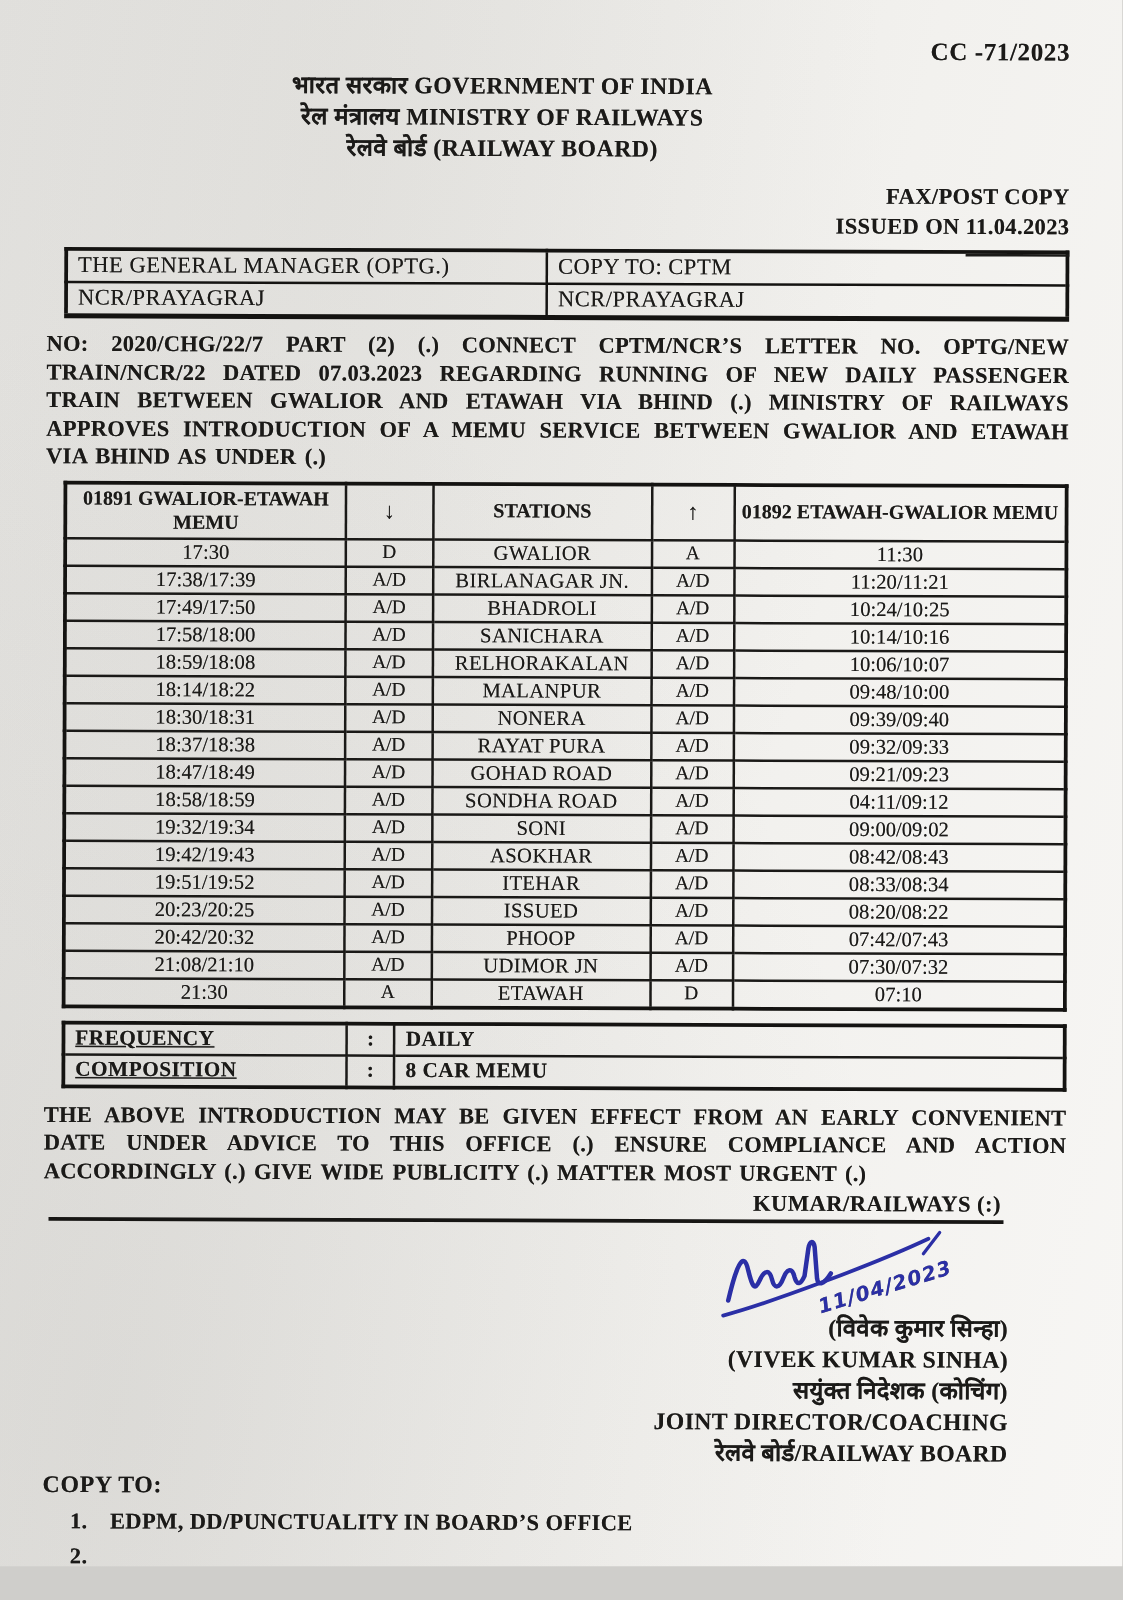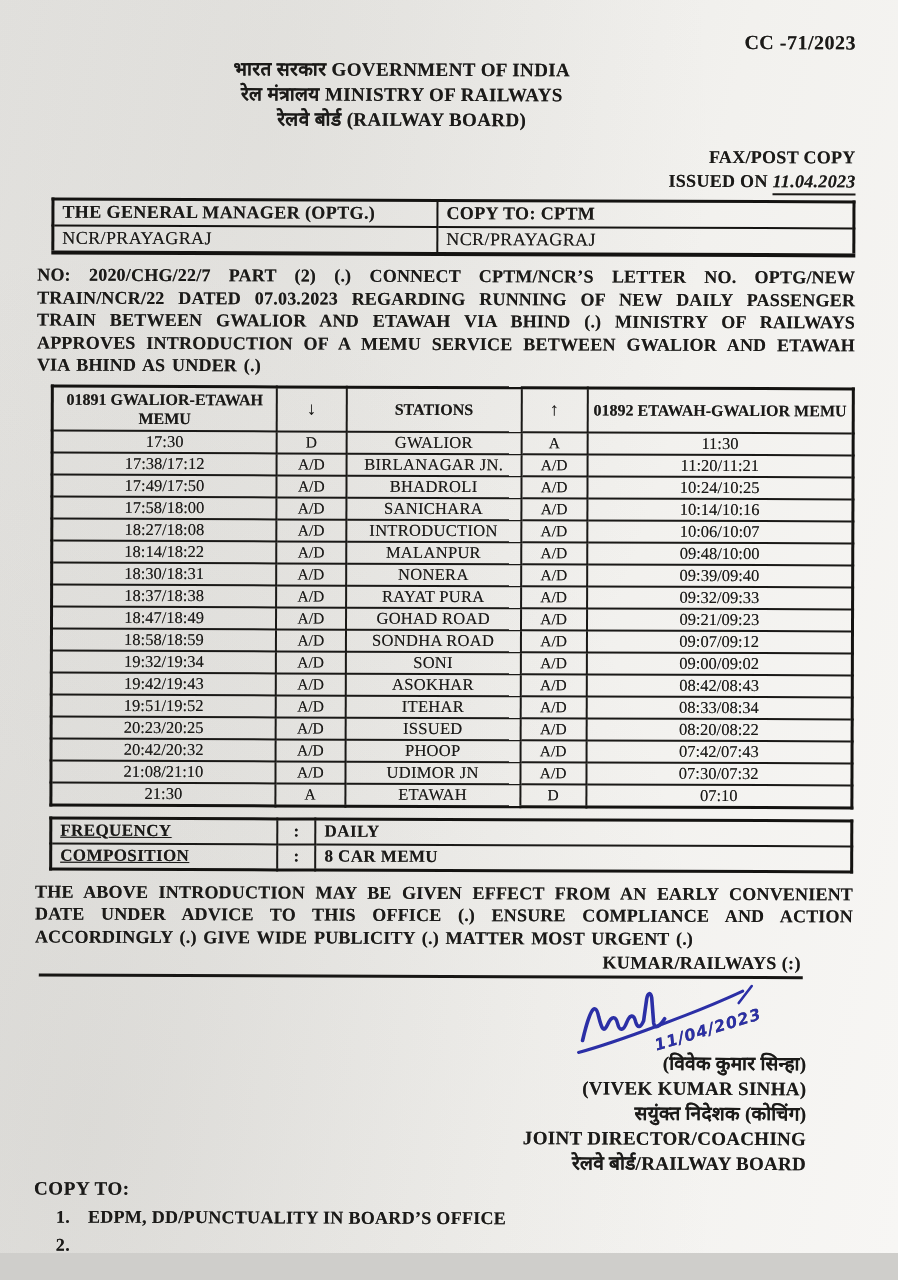--- a/index.html
+++ b/index.html
@@ -16,26 +16,26 @@
   .scan{
     padding:30px 44px 0 36px;
     transform:rotate(0.2deg);
     transform-origin:50% 50%;
     text-shadow:0 0 .4px rgba(25,25,25,.6);
   }
   .ref-row{text-align:right;font-size:20px;font-weight:700;letter-spacing:.5px;}
   .letterhead{text-align:center;transform:translateX(-45px);margin-top:4px;
     font-size:19px;font-weight:700;line-height:25px;letter-spacing:.4px;}
   .fax-block{text-align:right;margin-top:12px;font-size:18px;line-height:24px;font-weight:700;letter-spacing:.3px;}
-  .fax-block .date{border-bottom:2px solid #1b1a18;padding-bottom:2px;font-style:italic;}
+  .fax-block .date{border-bottom:2px solid #1b1a18;padding-bottom:12px;}
 
   table{border-collapse:collapse;}
   .address-table{margin-top:7px;margin-left:14px;width:calc(100% - 14px);
     border:3px solid #141311;border-bottom-width:4px;font-size:18px;}
-  .address-table td{border:2px solid #141311;padding:1px 8px 2px 8px;font-weight:700;letter-spacing:.4px;}
+  .address-table td{border:2px solid #141311;padding:1px 8px 2px 8px;font-weight:400;letter-spacing:.4px;}
   .address-table td.sub{font-weight:400;}
   .address-table td:first-child{width:48%;}
 
   .body-par{margin:9px 0 0 0;font-size:18px;font-weight:700;line-height:22.5px;
     text-align:justify;text-align-last:left;letter-spacing:.2px;word-spacing:2px;}
 
   .timetable{margin-top:8px;margin-left:14px;width:calc(100% - 14px);
     border:3px solid #141311;font-size:16px;table-layout:fixed;}
   .timetable th,.timetable td{border:2px solid #1a1917;padding:0 2px;text-align:center;height:19px;}
   .timetable th{font-weight:700;font-size:16px;line-height:19px;padding:2px 4px;}
@@ -117,44 +117,44 @@
       </thead>
       <tbody>
           <tr>
             <td class="c0">17:30</td>
             <td class="c1">D</td>
             <td class="c2">GWALIOR</td>
             <td class="c3">A</td>
             <td class="c4">11:30</td>
           </tr>
           <tr>
-            <td class="c0">17:38/17:12</td>
+            <td class="c0">17:38/17:39</td>
             <td class="c1">A/D</td>
             <td class="c2">BIRLANAGAR JN.</td>
             <td class="c3">A/D</td>
             <td class="c4">11:20/11:21</td>
           </tr>
           <tr>
             <td class="c0">17:49/17:50</td>
             <td class="c1">A/D</td>
             <td class="c2">BHADROLI</td>
             <td class="c3">A/D</td>
             <td class="c4">10:24/10:25</td>
           </tr>
           <tr>
             <td class="c0">17:58/18:00</td>
             <td class="c1">A/D</td>
             <td class="c2">SANICHARA</td>
             <td class="c3">A/D</td>
             <td class="c4">10:14/10:16</td>
           </tr>
           <tr>
-            <td class="c0">18:27/18:08</td>
-            <td class="c1">A/D</td>
-            <td class="c2">INTRODUCTION</td>
+            <td class="c0">18:59/18:08</td>
+            <td class="c1">A/D</td>
+            <td class="c2">RELHORAKALAN</td>
             <td class="c3">A/D</td>
             <td class="c4">10:06/10:07</td>
           </tr>
           <tr>
             <td class="c0">18:14/18:22</td>
             <td class="c1">A/D</td>
             <td class="c2">MALANPUR</td>
             <td class="c3">A/D</td>
             <td class="c4">09:48/10:00</td>
           </tr>
@@ -177,21 +177,21 @@
             <td class="c1">A/D</td>
             <td class="c2">GOHAD ROAD</td>
             <td class="c3">A/D</td>
             <td class="c4">09:21/09:23</td>
           </tr>
           <tr>
             <td class="c0">18:58/18:59</td>
             <td class="c1">A/D</td>
             <td class="c2">SONDHA ROAD</td>
             <td class="c3">A/D</td>
-            <td class="c4">09:07/09:12</td>
+            <td class="c4">04:11/09:12</td>
           </tr>
           <tr>
             <td class="c0">19:32/19:34</td>
             <td class="c1">A/D</td>
             <td class="c2">SONI</td>
             <td class="c3">A/D</td>
             <td class="c4">09:00/09:02</td>
           </tr>
           <tr>
             <td class="c0">19:42/19:43</td>

